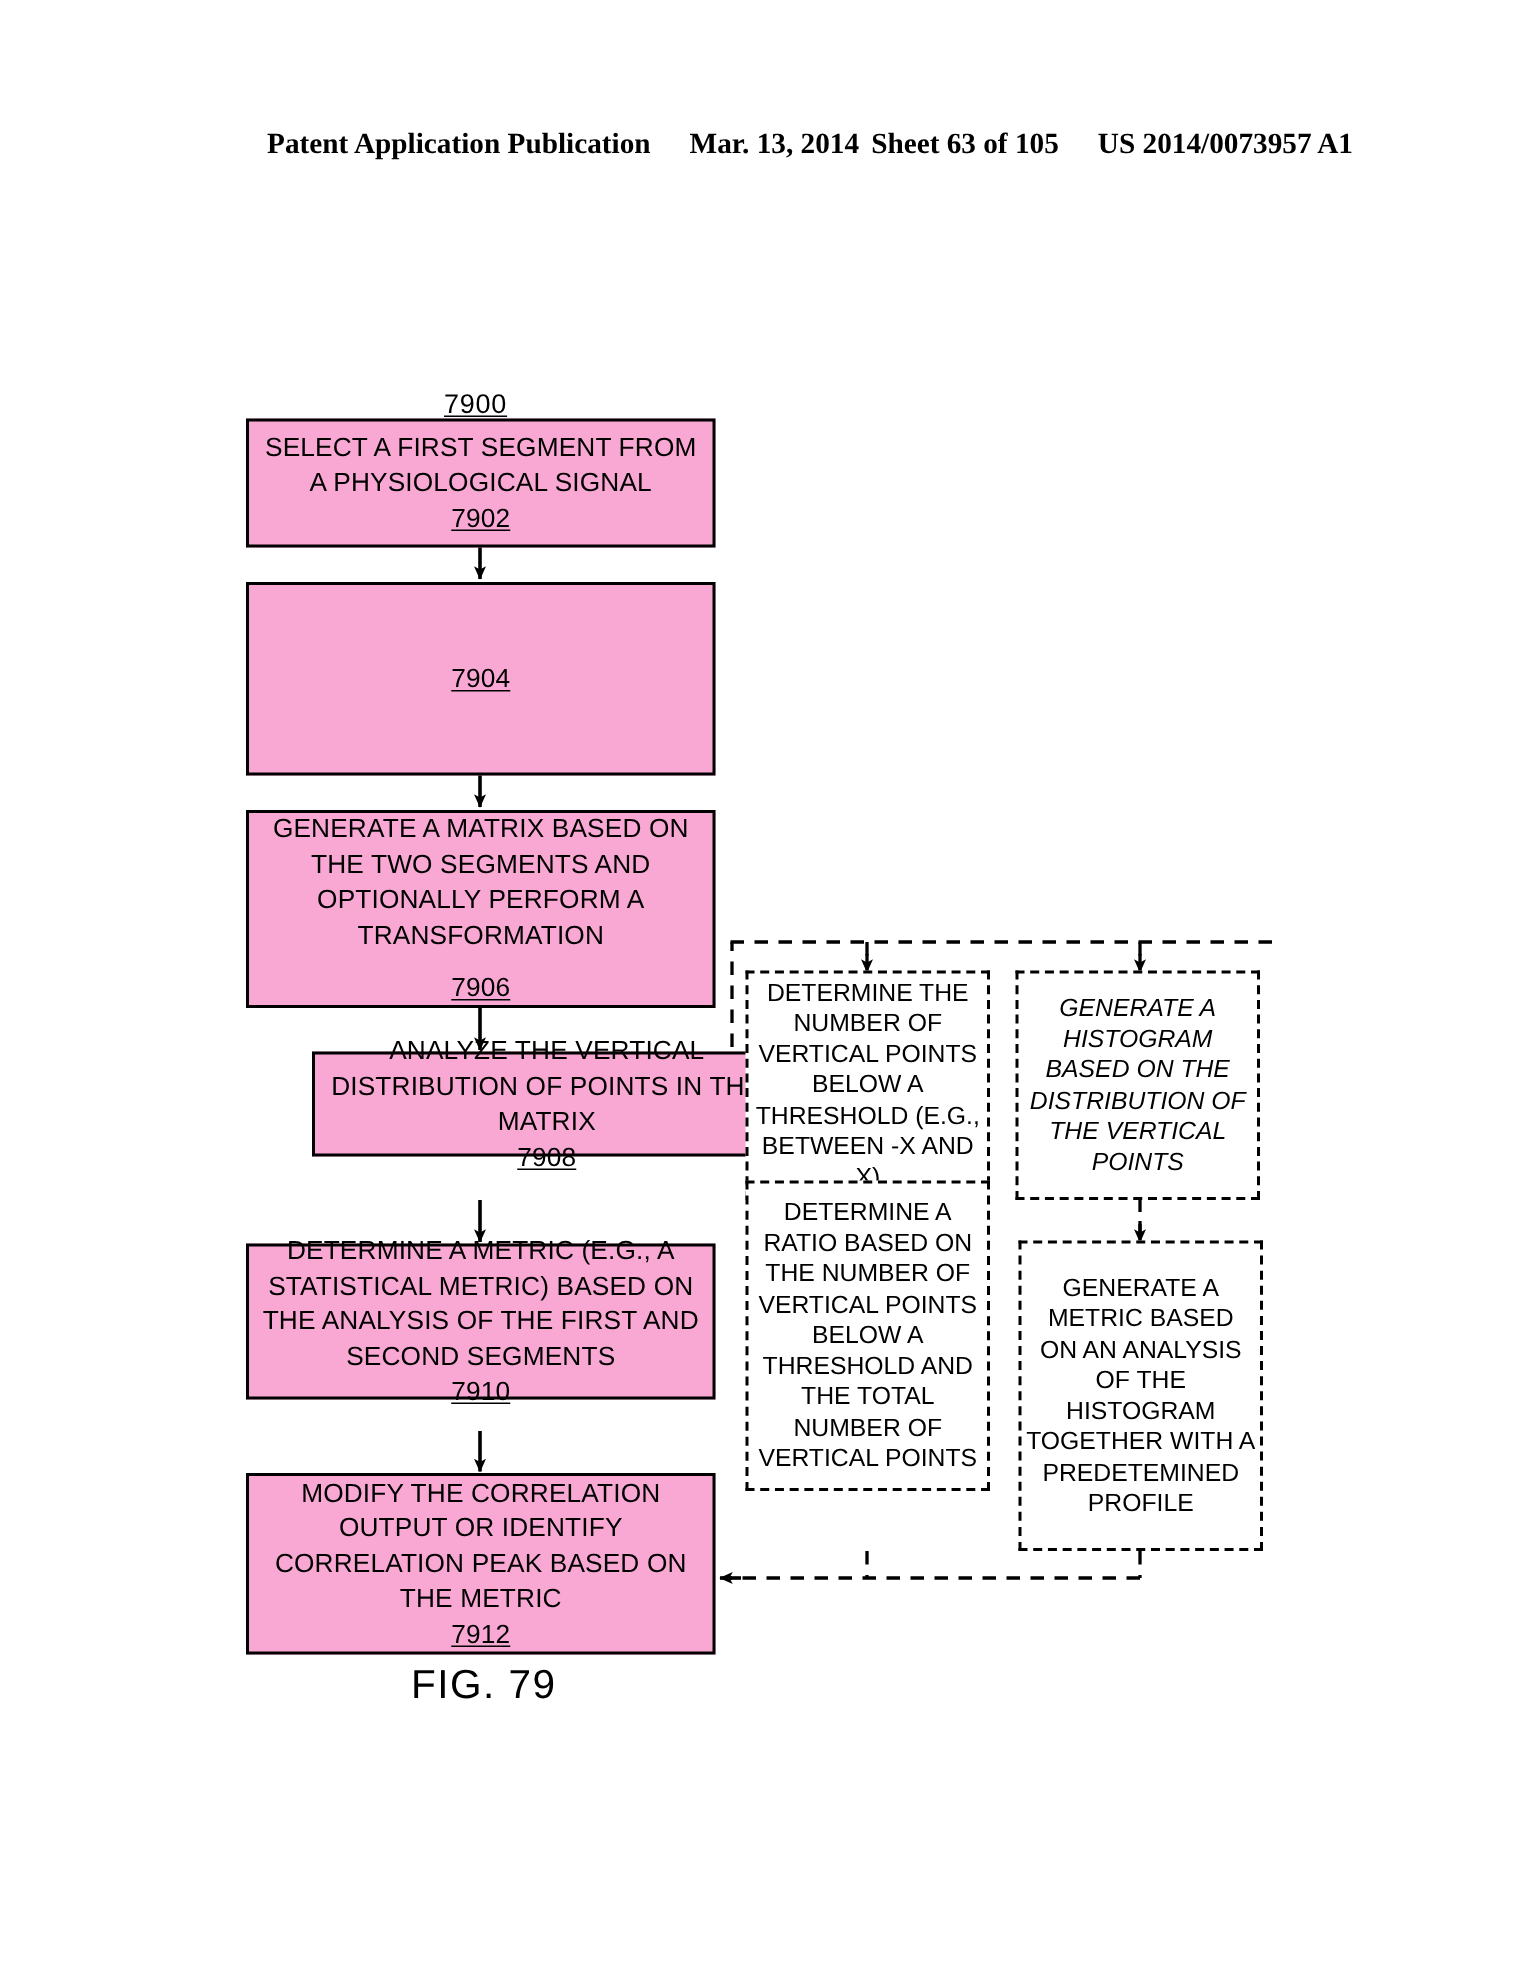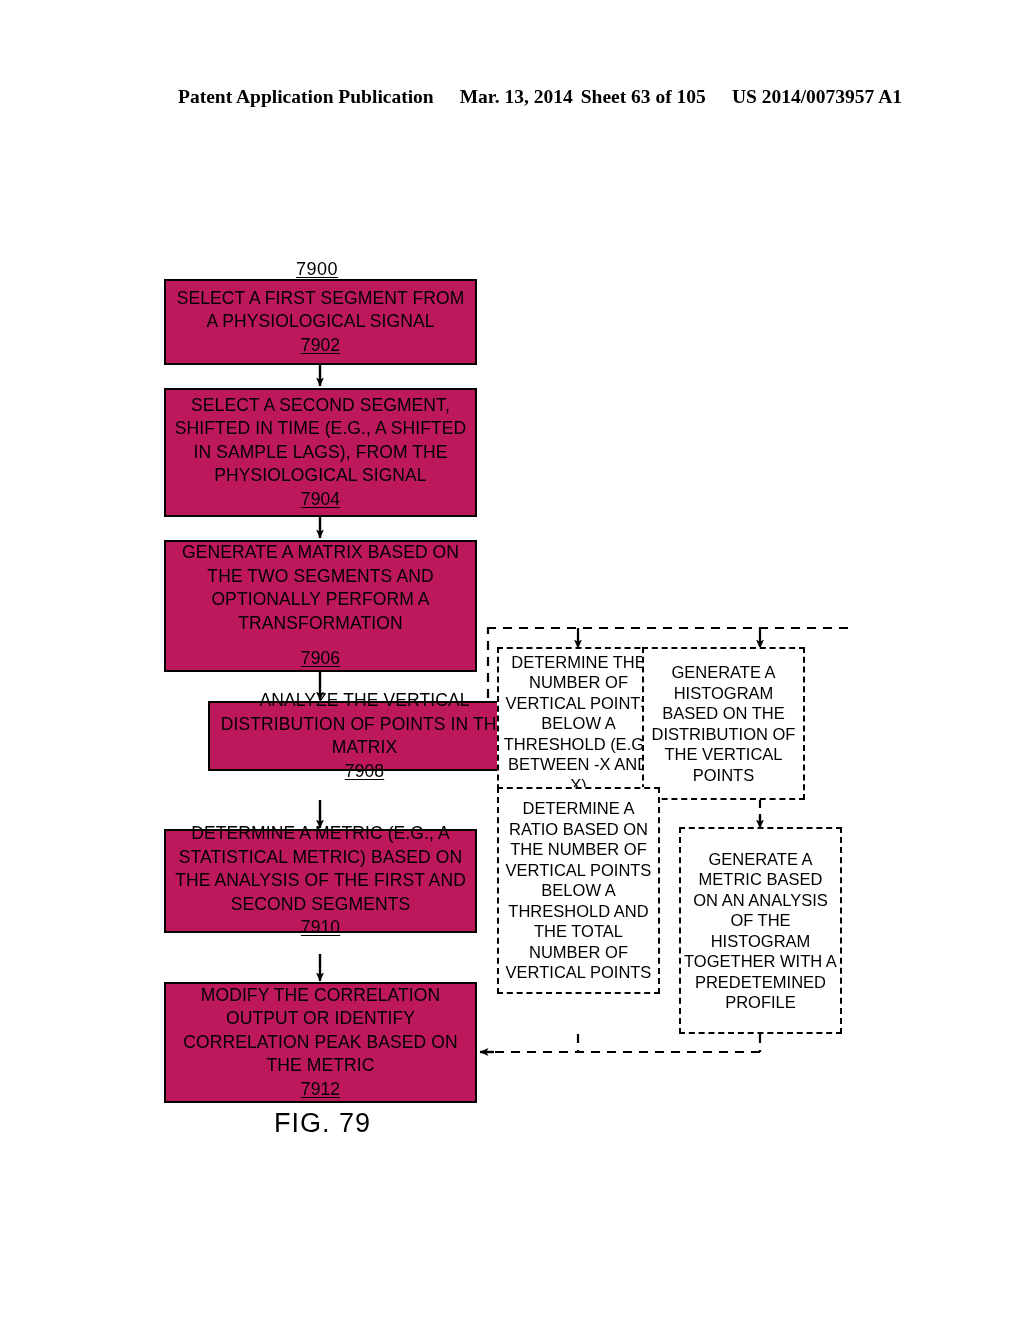--- a/index.html
+++ b/index.html
@@ -42,21 +42,21 @@
     width: 1024px;
     height: 1320px;
     padding-left: 33px;
   }
 
   
   .flow-box {
     position: absolute;
     box-sizing: border-box;
     border: 2px solid #000;
-    background: #be185d;
+    background: #f9a8d4;
     display: flex;
     flex-direction: column;
     align-items: center;
     justify-content: center;
     text-align: center;
     font-size: 17.5px;
     line-height: 23.5px;
     letter-spacing: 0.1px;
     padding: 2px 6px;
   }
@@ -170,21 +170,20 @@
       <line x1="494" y1="1052" x2="480" y2="1052" marker-end="url(#arrowSolidLeft)"></line>
     </g>
   </svg>
 
   <div class="flow-box" style="left:164px; top:279px; width:313px; height:86px;">
     <div>SELECT A FIRST SEGMENT FROM A PHYSIOLOGICAL SIGNAL</div>
     <div class="ref">7902</div>
   </div>
 
   <div class="flow-box" style="left:164px; top:388px; width:313px; height:129px;">
-    <div>SELECT A SECOND SEGMENT, SHIFTED IN TIME (E.G., A SHIFTED IN SAMPLE LAGS), FROM THE PHYSIOLOGICAL SIGNAL</div>
     <div class="ref">7904</div>
   </div>
 
   <div class="flow-box" style="left:164px; top:540px; width:313px; height:132px;gap:12px;">
     <div>GENERATE A MATRIX BASED ON THE TWO SEGMENTS AND OPTIONALLY PERFORM A TRANSFORMATION</div>
     <div class="ref">7906</div>
   </div>
 
   <div class="flow-box" style="left:164px; top:701px; width:313px; height:70px;margin-left:44px;">
     <div>ANALYZE THE VERTICAL DISTRIBUTION OF POINTS IN THE MATRIX</div>
@@ -198,21 +197,21 @@
 
   <div class="flow-box" style="left:164px; top:982px; width:313px; height:121px;">
     <div>MODIFY THE CORRELATION OUTPUT OR IDENTIFY CORRELATION PEAK BASED ON THE METRIC</div>
     <div class="ref">7912</div>
   </div>
 
   <div class="opt-box" style="left:497px; top:647px; width:163px; height:153px;">
     <div>DETERMINE THE NUMBER OF VERTICAL POINTS BELOW A THRESHOLD (E.G., BETWEEN -X AND X)</div>
   </div>
 
-  <div class="opt-box" style="left:642px; top:647px; width:163px; height:153px;">
+  <div class="opt-box" style="left:677px; top:647px; width:163px; height:153px;font-style:italic;">
     <div>GENERATE A HISTOGRAM BASED ON THE DISTRIBUTION OF THE VERTICAL POINTS</div>
   </div>
 
   <div class="opt-box" style="left:497px; top:787px; width:163px; height:207px;">
     <div>DETERMINE A RATIO BASED ON THE NUMBER OF VERTICAL POINTS BELOW A THRESHOLD AND THE TOTAL NUMBER OF VERTICAL POINTS</div>
   </div>
 
   <div class="opt-box" style="left:679px; top:827px; width:163px; height:207px;">
     <div>GENERATE A METRIC BASED ON AN ANALYSIS OF THE HISTOGRAM TOGETHER WITH A PREDETEMINED PROFILE</div>
   </div>

